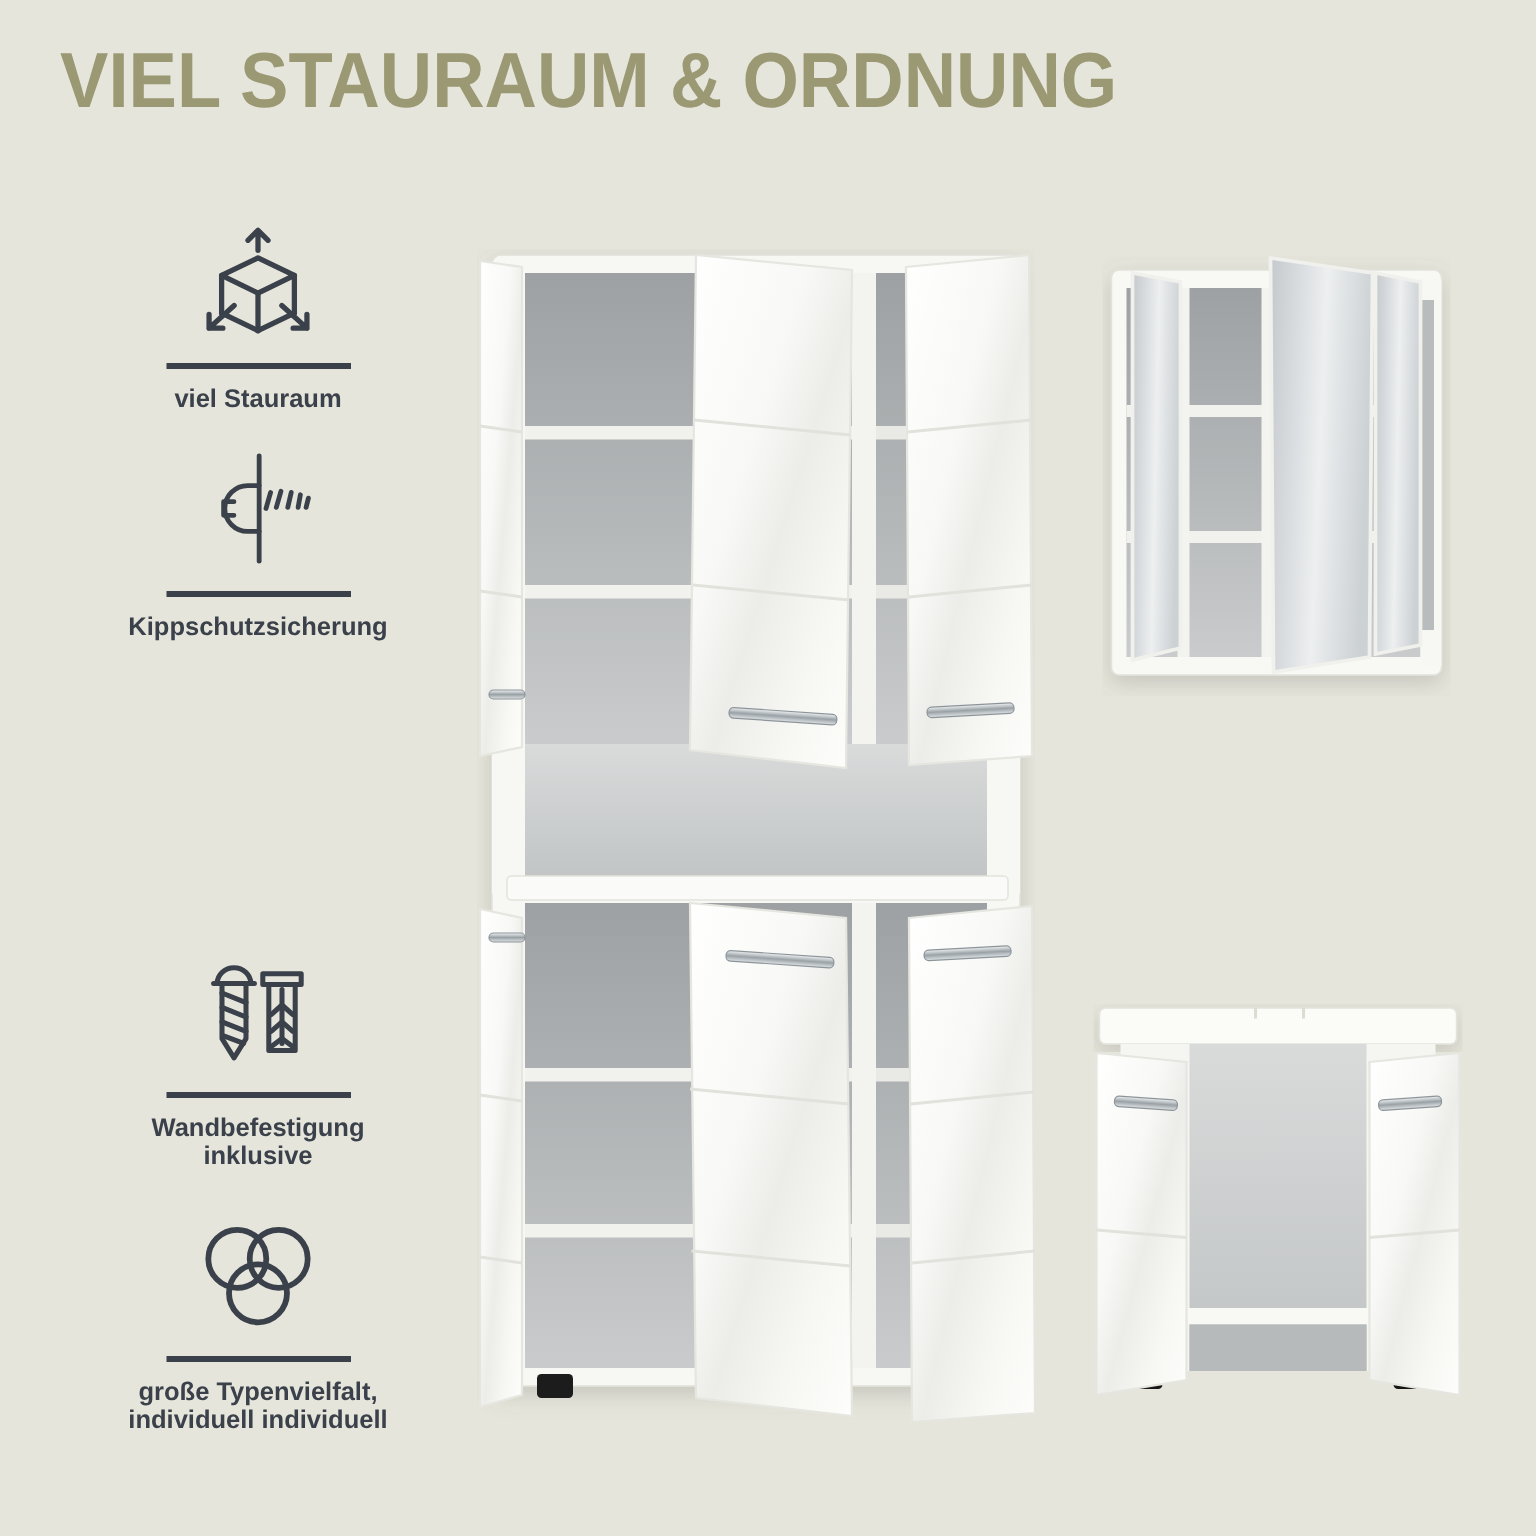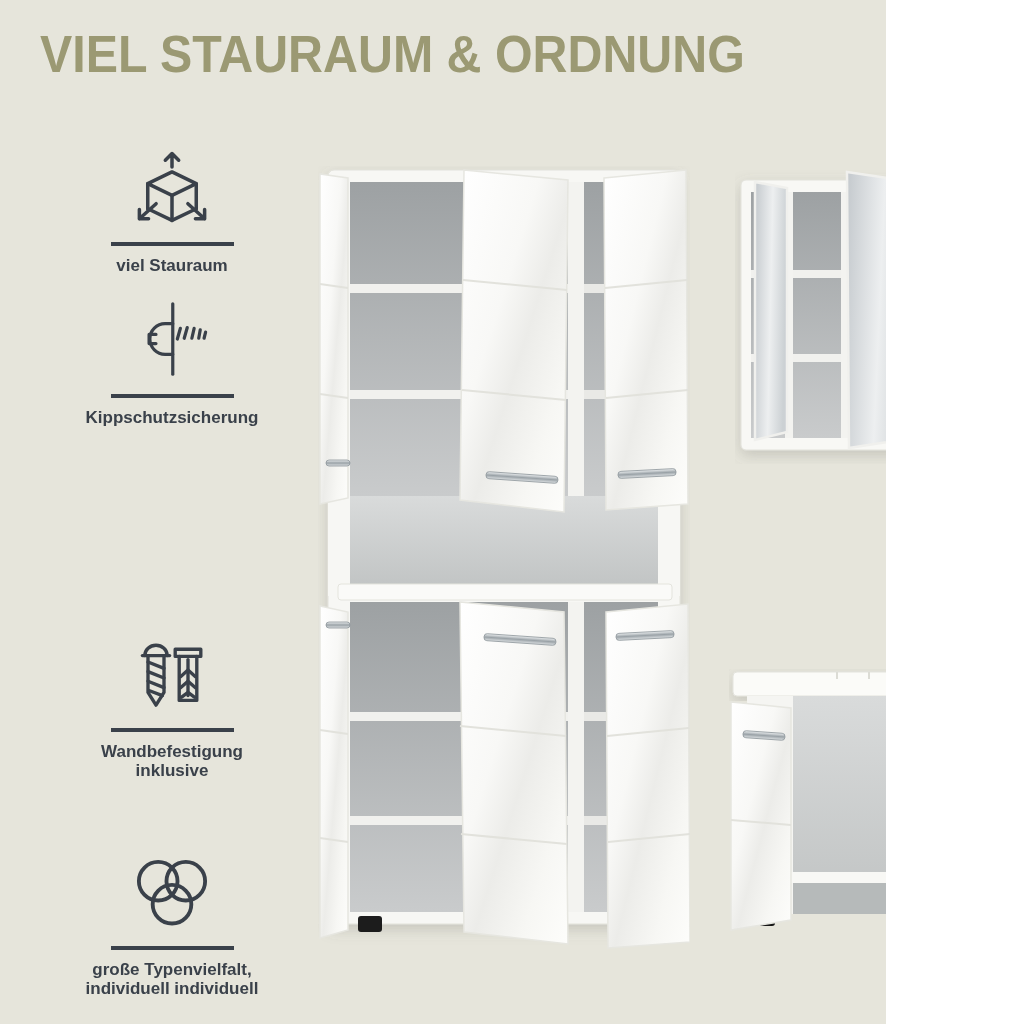--- a/index.html
+++ b/index.html
@@ -1,18 +1,18 @@
 <!DOCTYPE html>
 <html><head>
 <meta charset="utf-8">
 <style>
   html,body{margin:0;padding:0;}
   .canvas{
     position:relative;
-    width:886px;height:1024px;
+    width:1024px;height:1024px;
     background:#e6e5db;
     overflow:hidden;
     font-family:"Liberation Sans", sans-serif;
     color:#3a414a;
   }
   .page-title{
     position:absolute;
     left:40px;top:24px;
     margin:0;
     font-size:52px;
@@ -41,21 +41,21 @@
     font-size:17px;
     line-height:19px;
     font-weight:700;
     text-align:center;
     color:#3a414a;
   }
   #feature-1{top:150px;}
   #feature-2{top:292px;}
   #feature-3{top:452px;}
   #feature-4{top:636px;justify-content:space-between;}
-  #feature-5{top:852px;}
+  #feature-5{top:810px;}
   .fig{position:absolute;}
   #fig-tall  {left:318px;top:166px;width:372px;height:784px;}
   #fig-mirror{left:735px;top:170px;width:232px;height:294px;}
   #fig-sink  {left:729px;top:668px;width:246px;height:272px;}
   .fig svg{display:block;width:100%;height:100%;}
   .ico{stroke:#3a414a;fill:none;stroke-width:4.2;stroke-linecap:round;stroke-linejoin:round;}
 </style>
 </head>
 <body>
 

